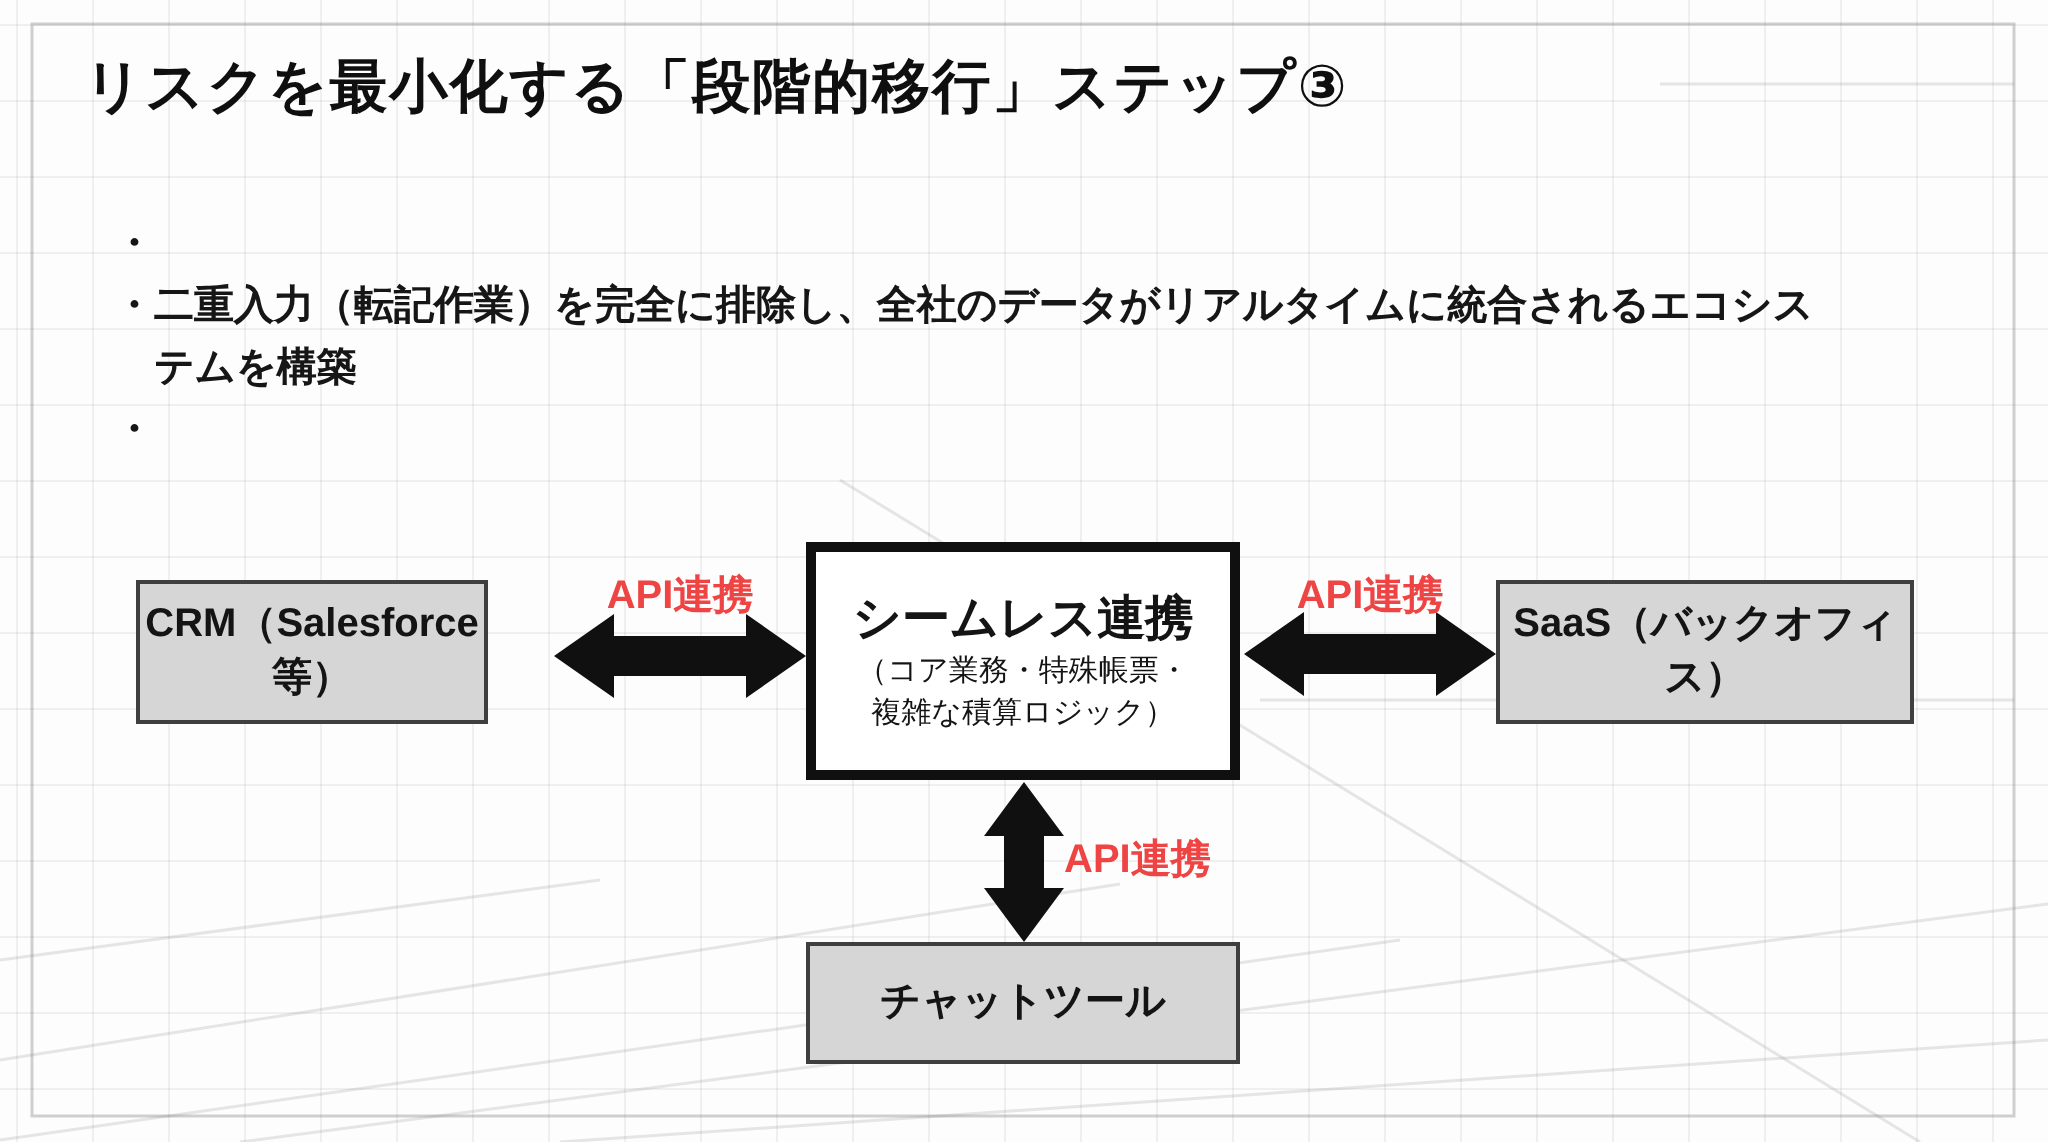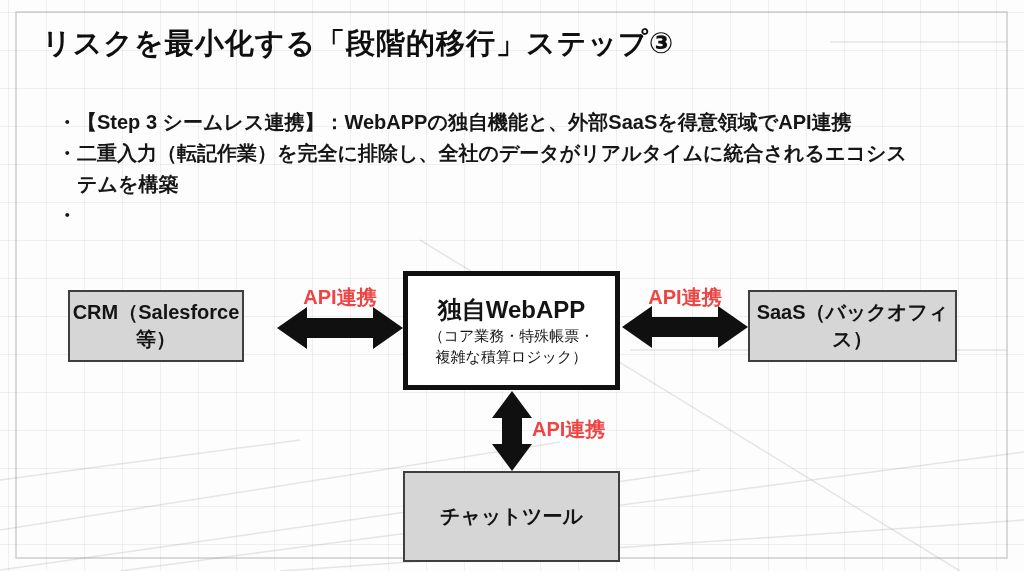--- a/index.html
+++ b/index.html
@@ -42,21 +42,21 @@
     font-size:20px;font-weight:bold;line-height:27px;color:#141414;
   }
   .node.core{
     background:#ffffff;border:5px solid #101010;color:#141414;
   }
   .node.core .core-title{font-size:24px;font-weight:bold;line-height:30px;}
   .node.core .core-sub{font-size:15px;font-weight:normal;line-height:21px;}
   .crm{left:68px;top:290px;width:176px;height:72px;}
   .webapp{left:403px;top:271px;width:217px;height:119px;}
   .saas{left:748px;top:290px;width:209px;height:72px;}
-  .chat{left:403px;top:471px;width:217px;height:91px;}
+  .chat{left:403px;top:471px;width:217px;height:61px;}
   .arrow-label{
     position:absolute;font-size:20px;font-weight:bold;color:#ef4444;
     white-space:nowrap;
   }
   .lbl-left{left:277px;top:284px;width:126px;text-align:center;}
   .lbl-right{left:622px;top:284px;width:126px;text-align:center;}
   .lbl-bottom{left:532px;top:416px;}
 </style>
 </head>
 <body>
@@ -74,21 +74,20 @@
     <path d="M830 42 L1007 42"></path>
     <path d="M630 350 L1007 350"></path>
   </g>
 </svg>
 
 <div class="title">リスクを最小化する「段階的移行」ステップ③</div>
 
 <div class="bullets">
   <div class="bullet">
     <span class="marker">・</span>
-    <span class="btext">【Step 3 シームレス連携】：WebAPPの独自機能と、外部SaaSを得意領域でAPI連携</span>
   </div>
   <div class="bullet">
     <span class="marker">・</span>
     <span class="btext">二重入力（転記作業）を完全に排除し、全社のデータがリアルタイムに統合されるエコシステムを構築</span>
   </div>
   <div class="bullet">
     <span class="marker">・</span>
   </div>
 </div>
 
@@ -100,21 +99,21 @@
 
 <div class="arrow-label lbl-left">API連携</div>
 <div class="arrow-label lbl-right">API連携</div>
 <div class="arrow-label lbl-bottom">API連携</div>
 
 <div class="node gray crm">
   <span>CRM（Salesforce等）</span>
 </div>
 
 <div class="node core webapp">
-  <span class="core-title">独自WebAPP</span>
+  <span class="core-title">シームレス連携</span>
   <span class="core-sub">（コア業務・特殊帳票・</span>
   <span class="core-sub">複雑な積算ロジック）</span>
 </div>
 
 <div class="node gray saas">
   <span>SaaS（バックオフィス）</span>
 </div>
 
 <div class="node gray chat">
   <span>チャットツール</span>

